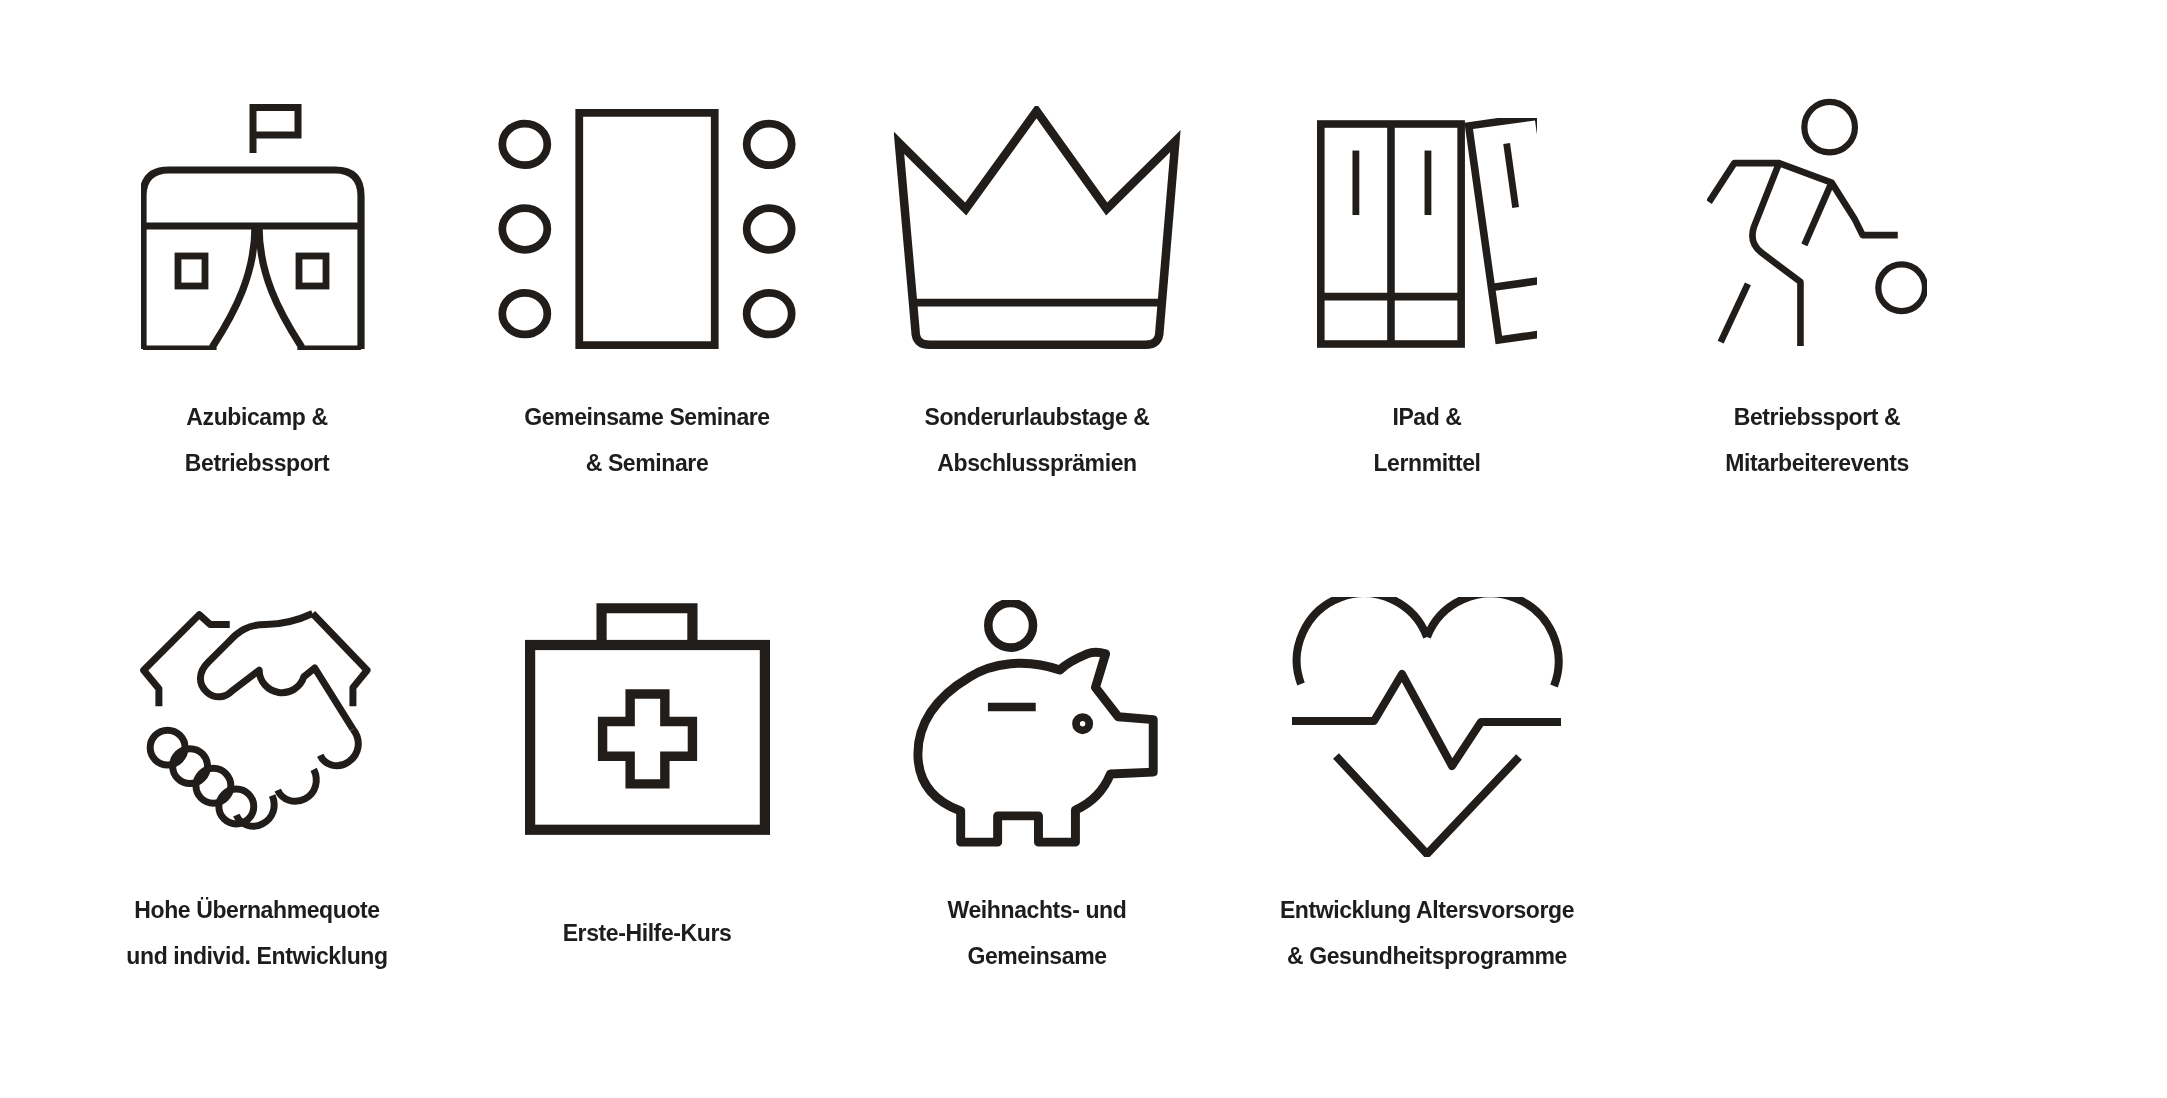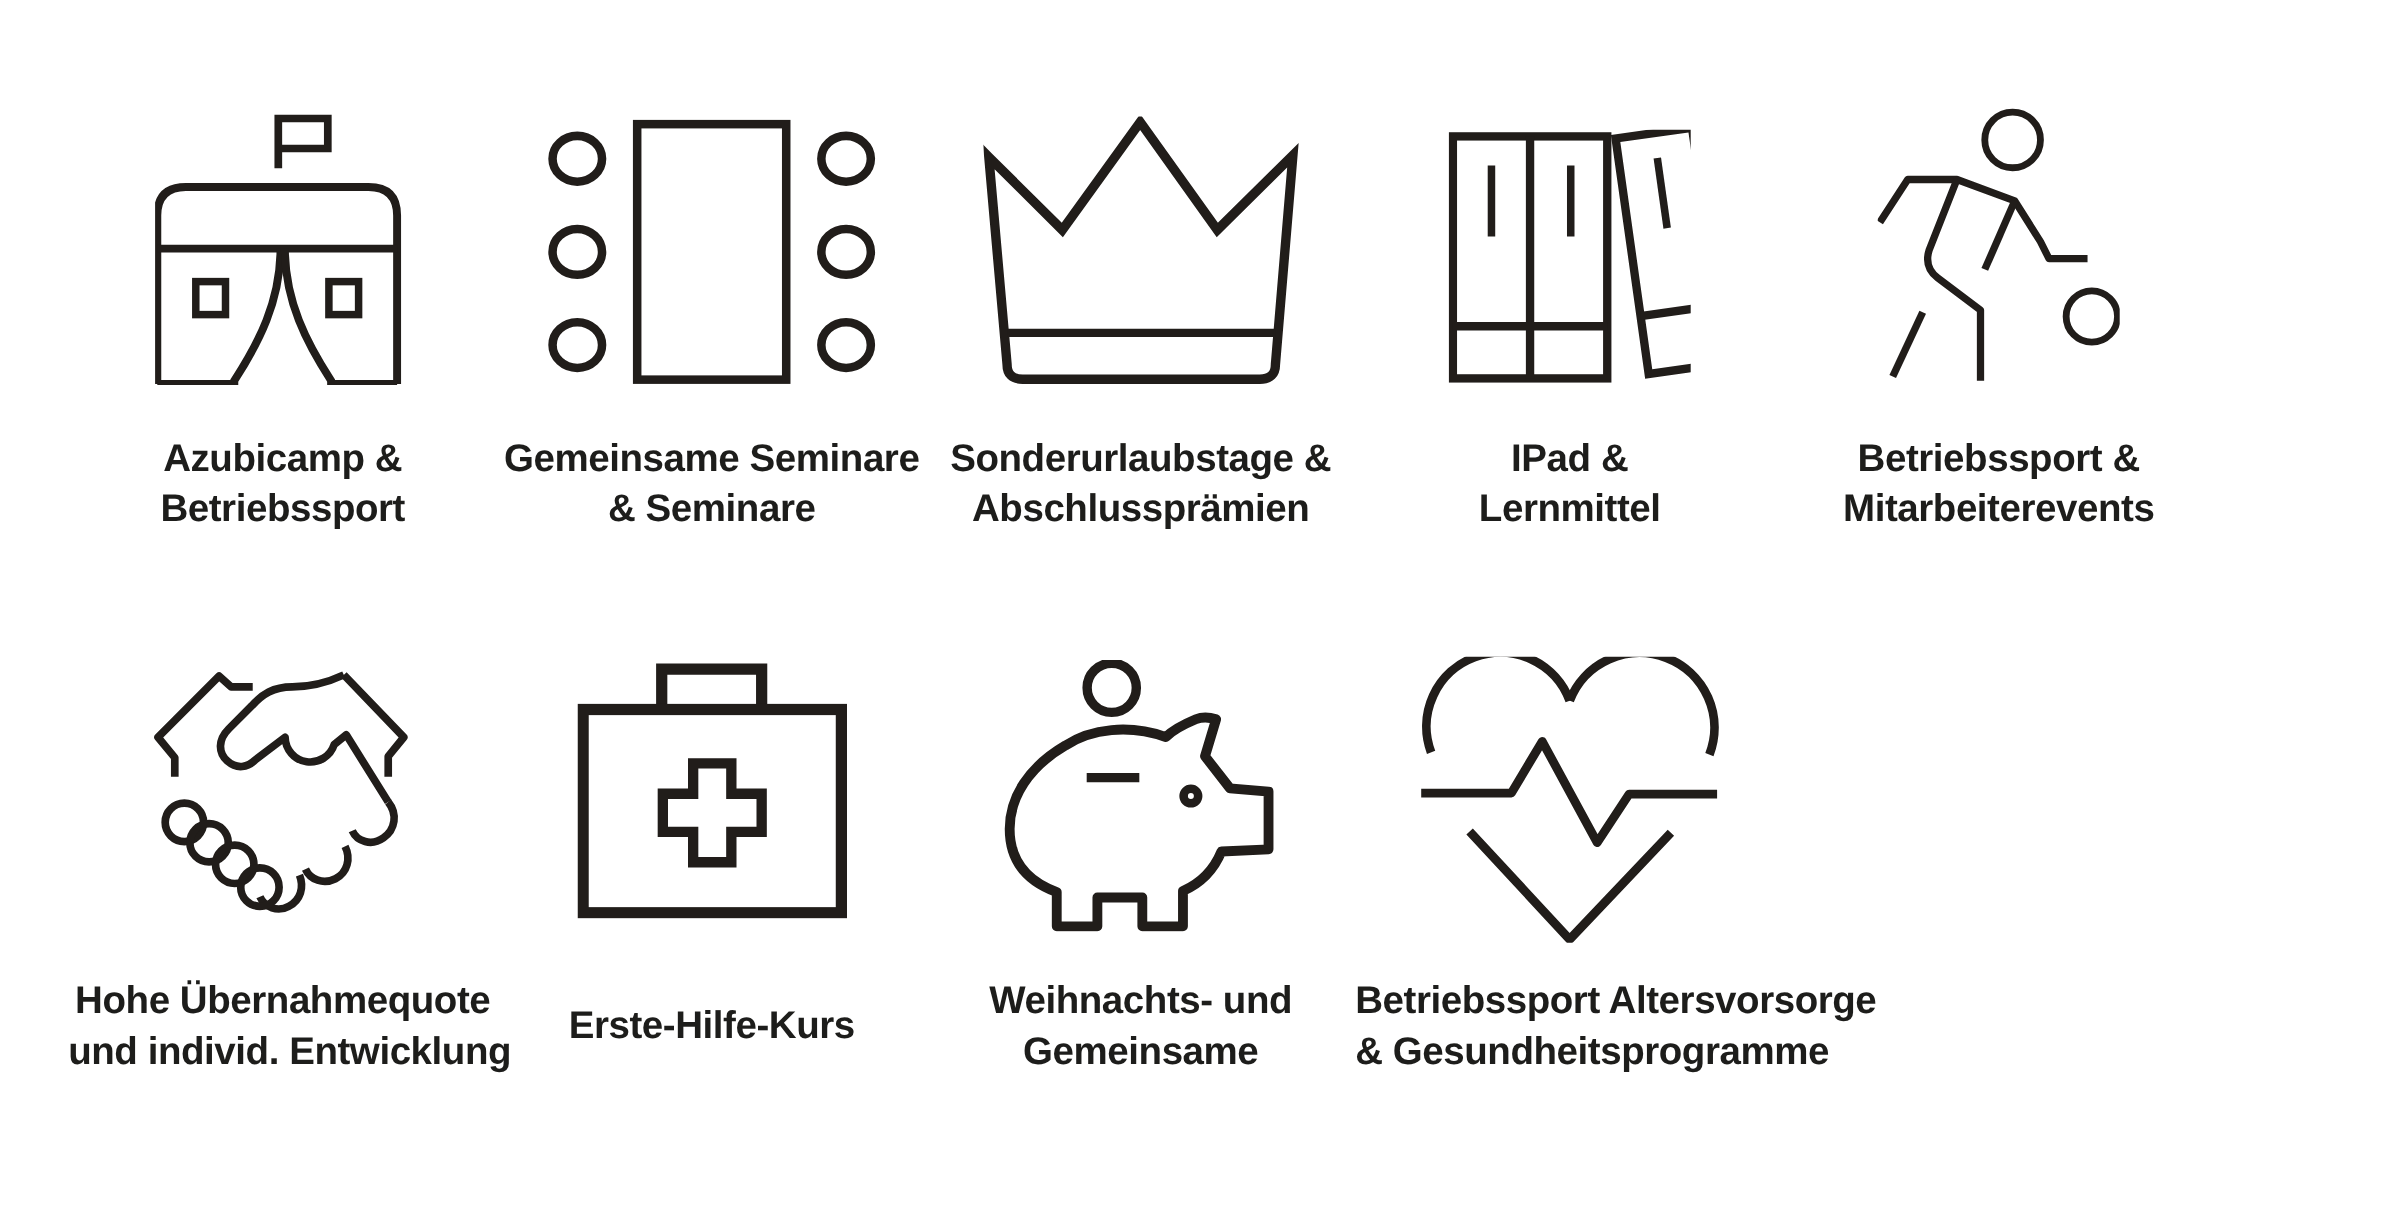--- a/index.html
+++ b/index.html
@@ -26,21 +26,21 @@
     display:flex;
     align-items:flex-end;
     justify-content:center;
   }
   .row1 .icon-box{height:350px;}
   .row2 .icon-box{height:325px;}
   .label{
     width:100%;
     text-align:center;
     font-weight:bold;
-    font-size:35px;
+    font-size:23px;
     line-height:46px;
     letter-spacing:-0.4px;
     color:#1d1d1b;
     white-space:nowrap;
   }
   .row1 .label{padding-top:44px;height:130px;box-sizing:content-box;}
   .row2 .label{padding-top:38px;}
   .row2 .label.single{padding-top:61px;}
   .label span{display:block;}
   svg{display:block;}
@@ -196,18 +196,18 @@
   <div class="cell row2">
     <div class="icon-box">
       <svg width="272" height="260" viewBox="0 0 136 130" style="margin-bottom:-8px">
         <path class="stroke" stroke-width="4" d="M 5,43.5 A 33 33 0 1 1 68,20"></path>
         <path class="stroke" stroke-width="4" d="M 68,20 A 33.8 33.8 0 0 1 131.5,44.5"></path>
         <path class="stroke" stroke-width="4" stroke-linejoin="round" d="M 0.5,62 L 41.5,62 L 55.5,38.5 L 80.5,84.5 L 95,62.5 L 135,62.5"></path>
         <path class="stroke" stroke-width="4" stroke-linejoin="round" d="M 22.5,79.5 L 68,128.5 L 114,80"></path>
       </svg>
     </div>
     <div class="label">
-      <span>Betriebssport Altersvorsorge</span>
+      <span>Entwicklung Altersvorsorge</span>
       <span>&amp; Gesundheitsprogramme</span>
     </div>
   </div>
 
 </div>
 
 </body></html>

